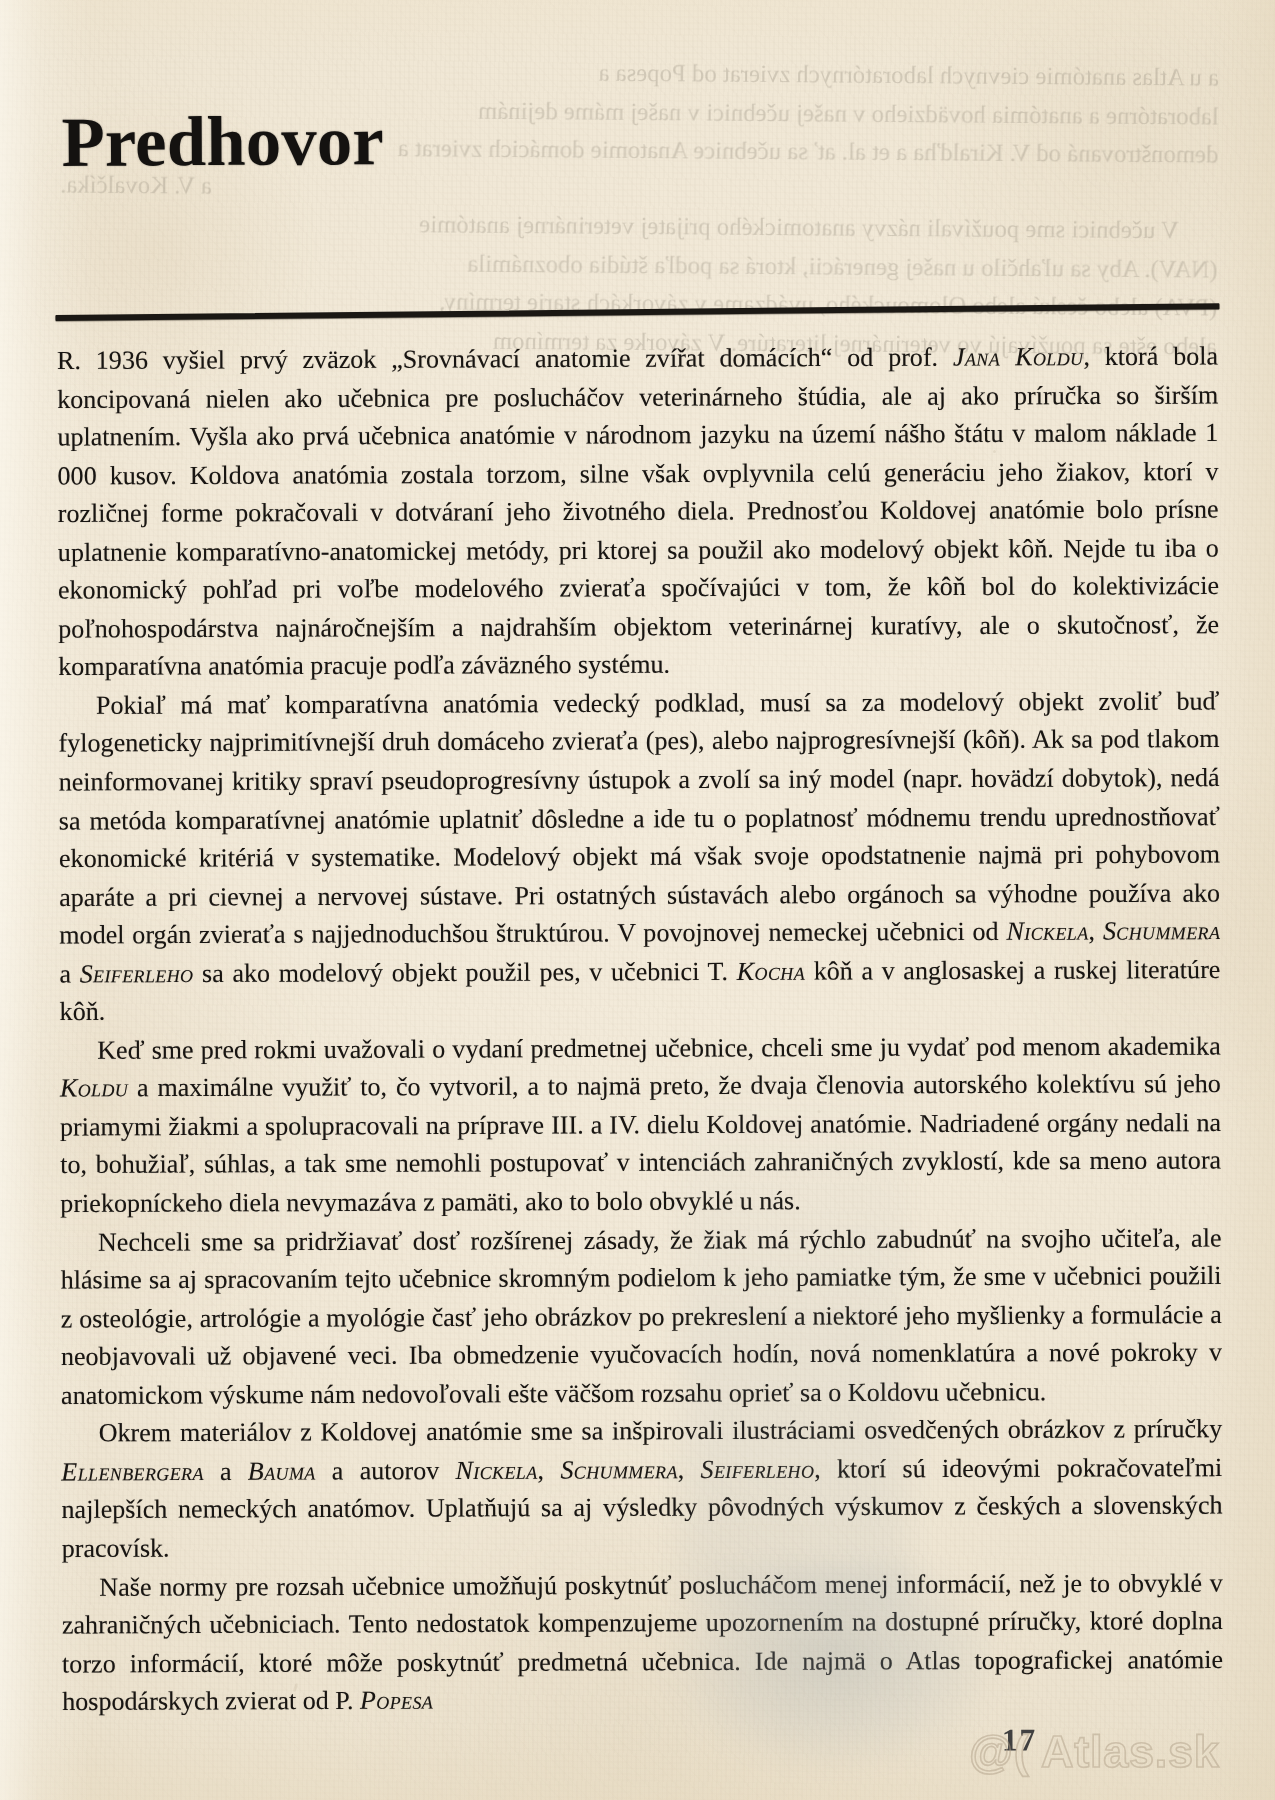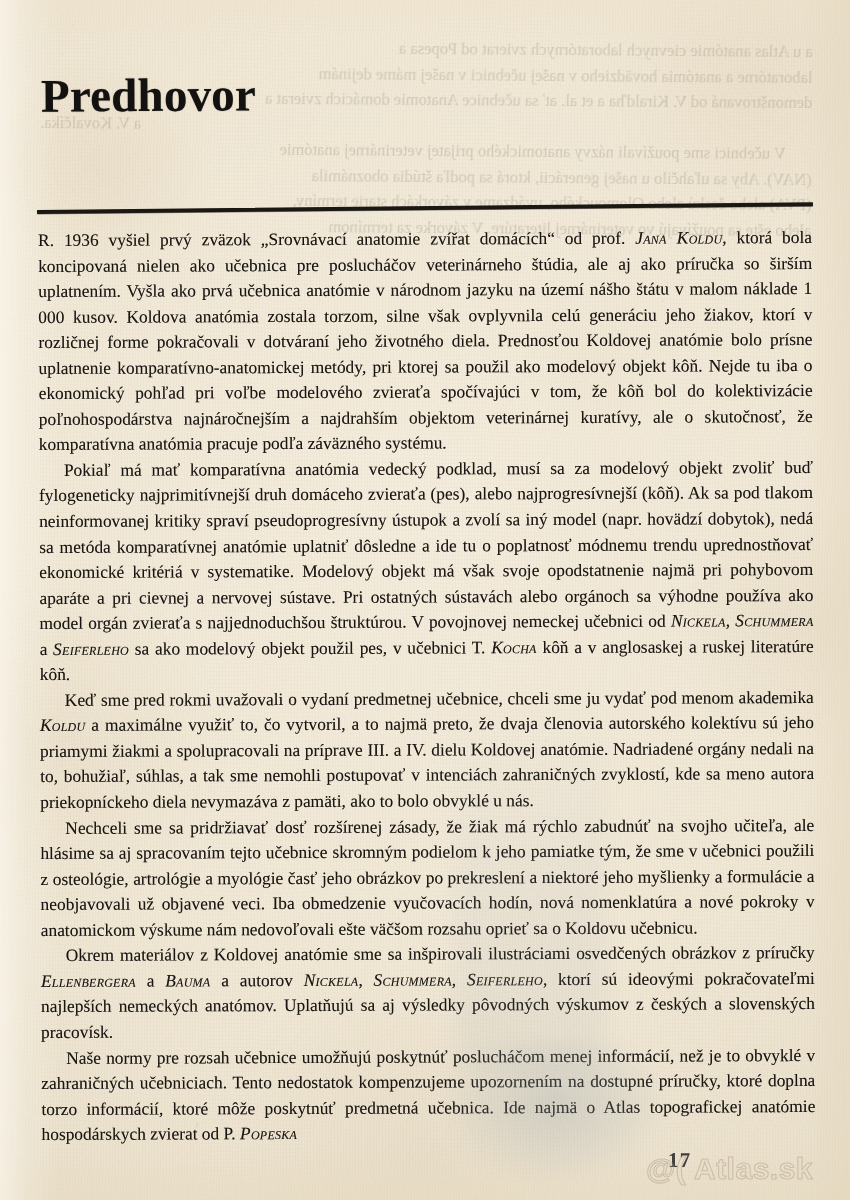--- a/index.html
+++ b/index.html
@@ -229,21 +229,21 @@
   <div class="rule-wrap">
     <div class="rule"></div>
   </div>
 
   <div class="body" id="body">
       <p>R. 1936 vyšiel prvý zväzok „Srovnávací anatomie zvířat domácích“ od prof. <span class="sc">Jana Koldu</span>, ktorá bola koncipovaná nielen ako učebnica pre poslucháčov veterinárneho štúdia, ale aj ako príručka so širším uplatnením. Vyšla ako prvá učebnica anatómie v národnom jazyku na území nášho štátu v malom náklade 1 000 kusov. Koldova anatómia zostala torzom, silne však ovplyvnila celú generáciu jeho žiakov, ktorí v rozličnej forme pokračovali v dotváraní jeho životného diela. Prednosťou Koldovej anatómie bolo prísne uplatnenie komparatívno-anatomickej metódy, pri ktorej sa použil ako modelový objekt kôň. Nejde tu iba o ekonomický pohľad pri voľbe modelového zvieraťa spočívajúci v tom, že kôň bol do kolektivizácie poľnohospodárstva najnáročnejším a najdrahším objektom veterinárnej kuratívy, ale o skutočnosť, že komparatívna anatómia pracuje podľa záväzného systému.</p>
       <p class="indent">Pokiaľ má mať komparatívna anatómia vedecký podklad, musí sa za modelový objekt zvoliť buď fylogeneticky najprimitívnejší druh domáceho zvieraťa (pes), alebo najprogresívnejší (kôň). Ak sa pod tlakom neinformovanej kritiky spraví pseudoprogresívny ústupok a zvolí sa iný model (napr. hovädzí dobytok), nedá sa metóda komparatívnej anatómie uplatniť dôsledne a ide tu o poplatnosť módnemu trendu uprednostňovať ekonomické kritériá v systematike. Modelový objekt má však svoje opodstatnenie najmä pri pohybovom aparáte a pri cievnej a nervovej sústave. Pri ostatných sústavách alebo orgánoch sa výhodne používa ako model orgán zvieraťa s najjednoduchšou štruktúrou. V povojnovej nemeckej učebnici od <span class="sc">Nickela</span>, <span class="sc">Schummera</span> a <span class="sc">Seiferleho</span> sa ako modelový objekt použil pes, v učebnici T. <span class="sc">Kocha</span> kôň a v anglosaskej a ruskej literatúre kôň.</p>
       <p class="indent">Keď sme pred rokmi uvažovali o vydaní predmetnej učebnice, chceli sme ju vydať pod menom akademika <span class="sc">Koldu</span> a maximálne využiť to, čo vytvoril, a to najmä preto, že dvaja členovia autorského kolektívu sú jeho priamymi žiakmi a spolupracovali na príprave III. a IV. dielu Koldovej anatómie. Nadriadené orgány nedali na to, bohužiaľ, súhlas, a tak sme nemohli postupovať v intenciách zahraničných zvyklostí, kde sa meno autora priekopníckeho diela nevymazáva z pamäti, ako to bolo obvyklé u nás.</p>
       <p class="indent">Nechceli sme sa pridržiavať dosť rozšírenej zásady, že žiak má rýchlo zabudnúť na svojho učiteľa, ale hlásime sa aj spracovaním tejto učebnice skromným podielom k jeho pamiatke tým, že sme v učebnici použili z osteológie, artrológie a myológie časť jeho obrázkov po prekreslení a niektoré jeho myšlienky a formulácie a neobjavovali už objavené veci. Iba obmedzenie vyučovacích hodín, nová nomenklatúra a nové pokroky v anatomickom výskume nám nedovoľovali ešte väčšom rozsahu oprieť sa o Koldovu učebnicu.</p>
       <p class="indent">Okrem materiálov z Koldovej anatómie sme sa inšpirovali ilustráciami osvedčených obrázkov z príručky <span class="sc">Ellenbergera</span> a <span class="sc">Bauma</span> a autorov <span class="sc">Nickela</span>, <span class="sc">Schummera</span>, <span class="sc">Seiferleho</span>, ktorí sú ideovými pokračovateľmi najlepších nemeckých anatómov. Uplatňujú sa aj výsledky pôvodných výskumov z českých a slovenských pracovísk.</p>
-      <p class="indent">Naše normy pre rozsah učebnice umožňujú poskytnúť poslucháčom menej informácií, než je to obvyklé v zahraničných učebniciach. Tento nedostatok kompenzujeme upozornením na dostupné príručky, ktoré doplna torzo informácií, ktoré môže poskytnúť predmetná učebnica. Ide najmä o Atlas topografickej anatómie hospodárskych zvierat od P. <span class="sc">Popeska</span></p>
+      <p class="indent">Naše normy pre rozsah učebnice umožňujú poskytnúť poslucháčom menej informácií, než je to obvyklé v zahraničných učebniciach. Tento nedostatok kompenzujeme upozornením na dostupné príručky, ktoré doplna torzo informácií, ktoré môže poskytnúť predmetná učebnica. Ide najmä o Atlas topografickej anatómie hospodárskych zvierat od P. <span class="sc">Popesa</span></p>
     </div>
 
   <div class="scan-shadow2"></div>
   <div class="scan-shadow"></div>
 
   <div class="folio">17</div>
 
   <div class="watermark">@( Atlas.sk</div>
 
   <div class="speck" style="left:118px;top:806px;width:2px;height:3px;opacity:.5;"></div>

